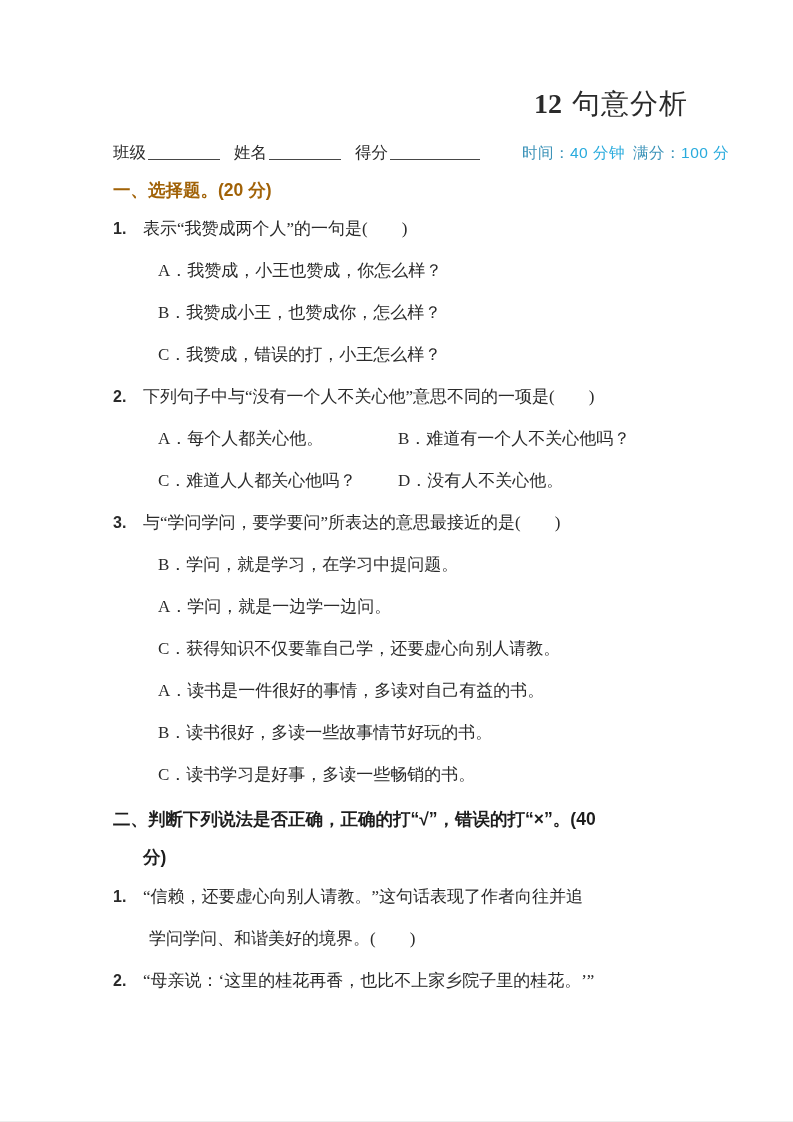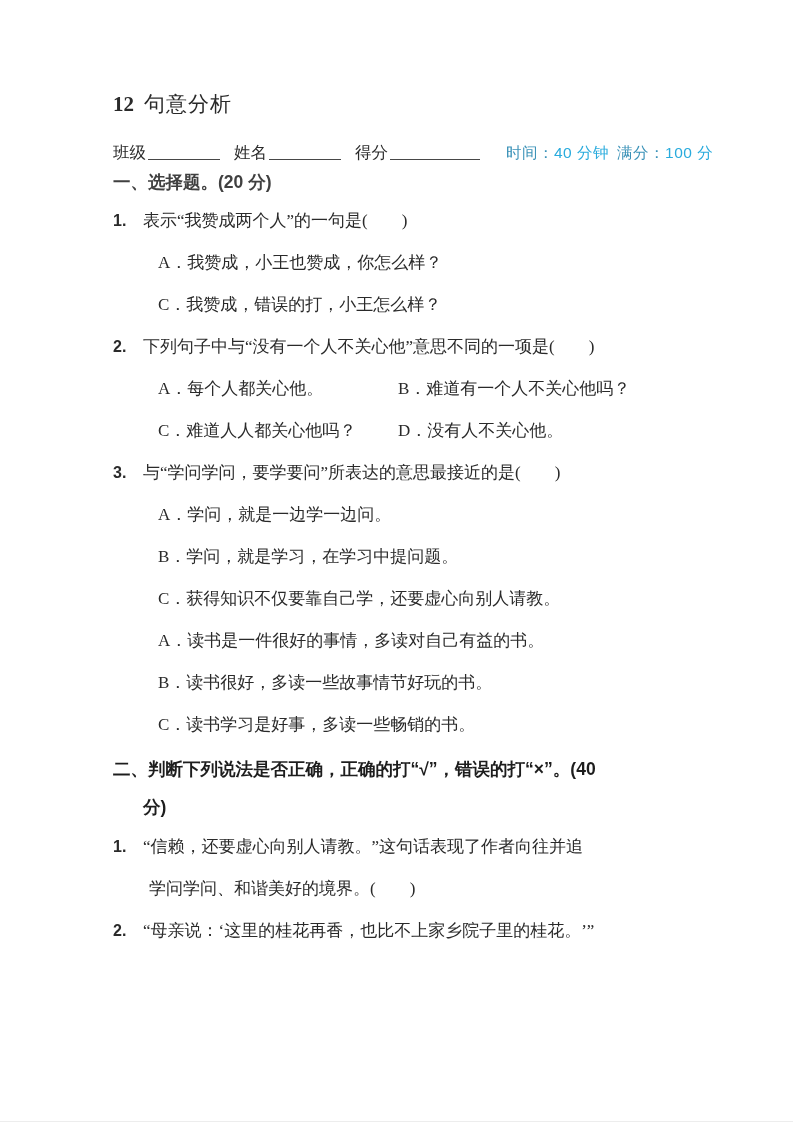--- a/index.html
+++ b/index.html
@@ -3,36 +3,36 @@
 <meta charset="utf-8">
 <style>
   html,body{margin:0;padding:0;background:#ffffff;}
   .page{
     width:793px;height:1122px;background:#fff;overflow:hidden;position:relative;
     font-family:"Liberation Serif","DejaVu Serif",serif;color:#2a2a2a;
     border-bottom:1px solid #ededed;box-sizing:border-box;
   }
   .content{padding:88px 105px 0 113px;}
   
-  .title{text-align:left;font-size:21px;height:32px;line-height:32px;letter-spacing:1px;}
+  .title{text-align:right;font-size:28px;height:32px;line-height:32px;letter-spacing:1px;}
   .title .num{font-weight:bold;margin-right:10px;letter-spacing:0;}
   
   .header-row{display:flex;align-items:flex-end;margin-top:14px;height:30px;font-size:16.5px;white-space:nowrap;}
   .field{display:inline-flex;align-items:flex-start;margin-right:14px;}
   .blank{display:inline-block;border-bottom:1.5px solid #474747;height:1.05em;margin-left:2px;}
   .field:nth-child(1) .blank{width:72px;}
   .field:nth-child(2) .blank{width:72px;}
   .field:nth-child(3) .blank{width:90px;}
-  .exam-info{margin-left:12px;font-family:"Liberation Sans","DejaVu Sans",sans-serif;font-size:15.5px;letter-spacing:0.5px;}
+  .exam-info{margin-left:28px;font-family:"Liberation Sans","DejaVu Sans",sans-serif;font-size:15.5px;letter-spacing:0.5px;}
   .exam-info .lab{color:#3b92b8;}
   .exam-info .val{color:#29abdd;}
   .exam-info .gap{display:inline-block;width:8px;}
   
   .sec-heading{font-family:"Liberation Sans","DejaVu Sans",sans-serif;font-weight:bold;
-    font-size:17.5px;color:#404040;height:36px;line-height:36px;}
+    font-size:17.5px;color:#a16207;margin-top:8px;height:36px;line-height:36px;}
   .sec2-line{font-family:"Liberation Sans","DejaVu Sans",sans-serif;font-weight:bold;
     font-size:17.5px;color:#1d1d1d;height:38px;line-height:38px;}
   .sec2-line.wrap{padding-left:30px;}
   
   .line{height:42px;line-height:42px;font-size:17px;white-space:nowrap;}
   .qnum{display:inline-block;width:30px;font-family:"Liberation Sans","DejaVu Sans",sans-serif;
     font-weight:bold;font-size:16px;}
   .opt{padding-left:45px;}
   .cont{padding-left:36px;}
   .two-col .col1{display:inline-block;width:240px;}
@@ -64,37 +64,38 @@
         <span class="lab">时间：</span><span class="val">40 分钟</span><span class="gap"></span><span class="lab">满分：</span><span class="val">100 分</span>
       </span>
     </div>
 
     <div class="sec-heading">一、选择题。(20 分)</div>
 
     <div class="line">
       <span class="qnum">1.</span><span>表示“我赞成两个人”的一句是(　　)</span>
     </div>
     <div class="line opt">A．我赞成，小王也赞成，你怎么样？</div>
+    <div class="line opt">B．我赞成小王，也赞成你，怎么样？</div>
     <div class="line opt">C．我赞成，错误的打，小王怎么样？</div>
 
     <div class="line">
       <span class="qnum">2.</span><span>下列句子中与“没有一个人不关心他”意思不同的一项是(　　)</span>
     </div>
     <div class="line opt two-col">
       <span class="col1">A．每个人都关心他。</span><span>B．难道有一个人不关心他吗？</span>
     </div>
     <div class="line opt two-col">
       <span class="col1">C．难道人人都关心他吗？</span><span>D．没有人不关心他。</span>
     </div>
 
     <div class="line">
       <span class="qnum">3.</span><span>与“学问学问，要学要问”所表达的意思最接近的是(　　)</span>
     </div>
+    <div class="line opt">B．学问，就是学习，在学习中提问题。</div>
     <div class="line opt">A．学问，就是一边学一边问。</div>
-    <div class="line opt">B．学问，就是学习，在学习中提问题。</div>
     <div class="line opt">C．获得知识不仅要靠自己学，还要虚心向别人请教。</div>
 
     <div class="line opt">A．读书是一件很好的事情，多读对自己有益的书。</div>
     <div class="line opt">B．读书很好，多读一些故事情节好玩的书。</div>
     <div class="line opt">C．读书学习是好事，多读一些畅销的书。</div>
 
     <div class="sec2-line" style="margin-top:4px;">二、判断下列说法是否正确，正确的打“√”，错误的打“×”。(40</div>
     <div class="sec2-line wrap">分)</div>
 
     <div class="line">

